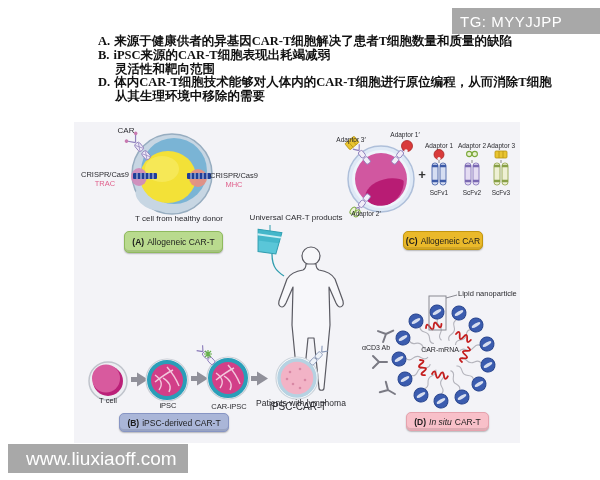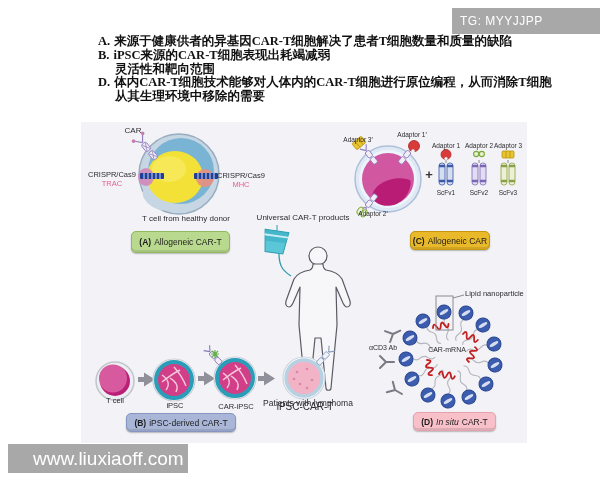--- a/index.html
+++ b/index.html
@@ -1,24 +1,24 @@
 <!DOCTYPE html>
 <html><head>
 <meta charset="utf-8">
 <style>
   html,body{margin:0;padding:0;background:#ffffff;width:600px;height:480px;overflow:hidden;}
   .page{position:relative;width:600px;height:480px;background:#ffffff;font-family:"Liberation Sans",sans-serif;}
   .wm-bar{position:absolute;background:#a8a8a8;color:#ffffff;display:flex;align-items:center;font-family:"Liberation Sans",sans-serif;}
-  .tg-bar{left:452px;top:8px;width:148px;height:26px;font-size:12px;padding-left:8px;box-sizing:border-box;letter-spacing:.5px;}
-  .site-bar{left:8px;top:444px;width:180px;height:29px;font-size:19px;padding-left:25px;box-sizing:border-box;}
+  .tg-bar{left:452px;top:8px;width:148px;height:26px;font-size:15px;padding-left:8px;box-sizing:border-box;letter-spacing:.5px;}
+  .site-bar{left:8px;top:444px;width:180px;height:29px;font-size:19px;padding-left:18px;box-sizing:border-box;}
   .question{position:absolute;left:98px;top:35px;width:470px;font-family:"Liberation Serif",serif;font-weight:bold;font-size:12.5px;line-height:13.8px;color:#111;}
   .qline{white-space:nowrap;}
   .qline .qlabel{margin-right:4px;}
   .cont{padding-left:17px;}
-  .diagram{position:absolute;left:74px;top:122px;width:446px;height:321px;background:#f3f3f7;margin-left:7px;}
+  .diagram{position:absolute;left:74px;top:122px;width:446px;height:321px;background:#f3f3f7;}
   .lbl{position:absolute;color:#2b2b30;white-space:nowrap;font-family:"Liberation Sans",sans-serif;}
   .c{transform:translateX(-50%);}
   .pink{color:#e0608c;}
   .badge{position:absolute;display:flex;align-items:center;justify-content:center;gap:3px;border-radius:5px;font-size:8.5px;color:#1c1c1c;box-shadow:0 1px 1.5px rgba(0,0,0,.25), inset 0 -2px 0 rgba(0,0,0,.10);}
   .badge .bp{font-weight:bold;}
   .badge-a{left:50px;top:109px;width:97px;height:20px;background:#b9da8e;border:1px solid #8fba5e;}
   .badge-c{left:329px;top:109px;width:78px;height:17px;background:#eab92a;border:1px solid #c3960d;}
   .badge-b{left:45px;top:291px;width:108px;height:17px;background:#aab6d8;border:1px solid #8795c4;}
   .badge-d{left:332px;top:290px;width:81px;height:17px;background:#f8c0c9;border:1px solid #e5a2ad;}
   .it{font-style:italic;}

